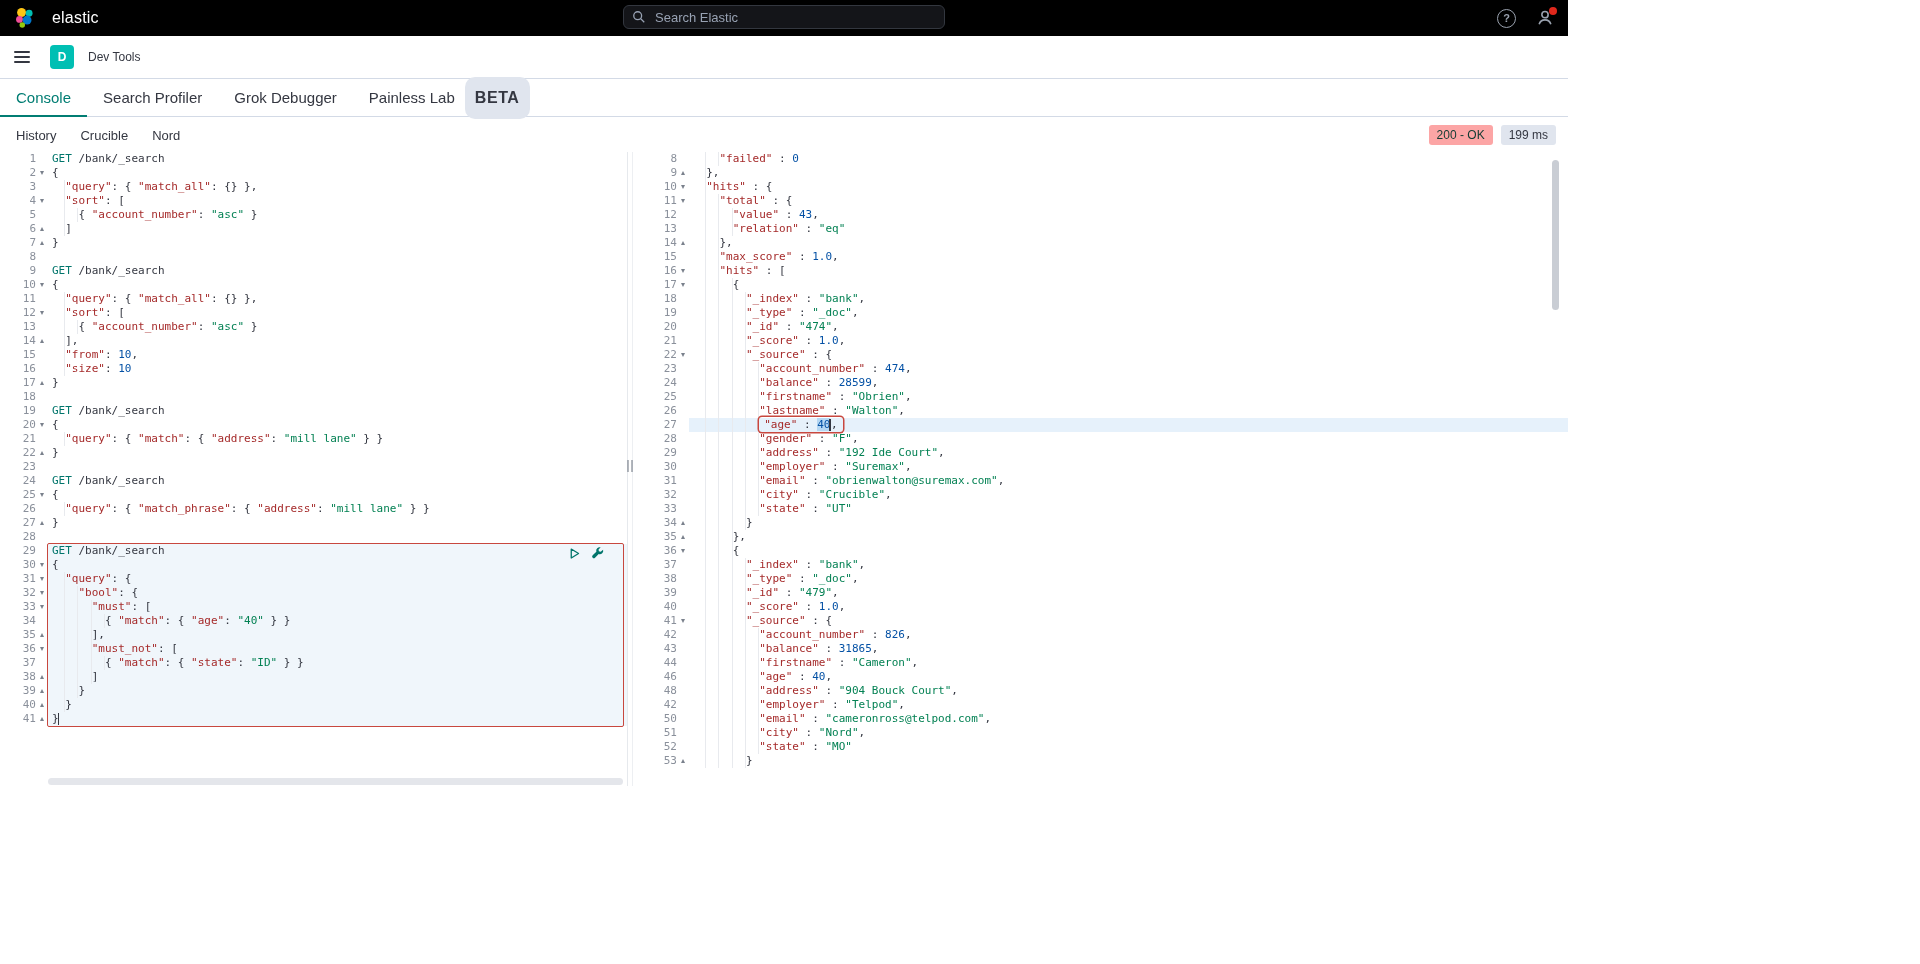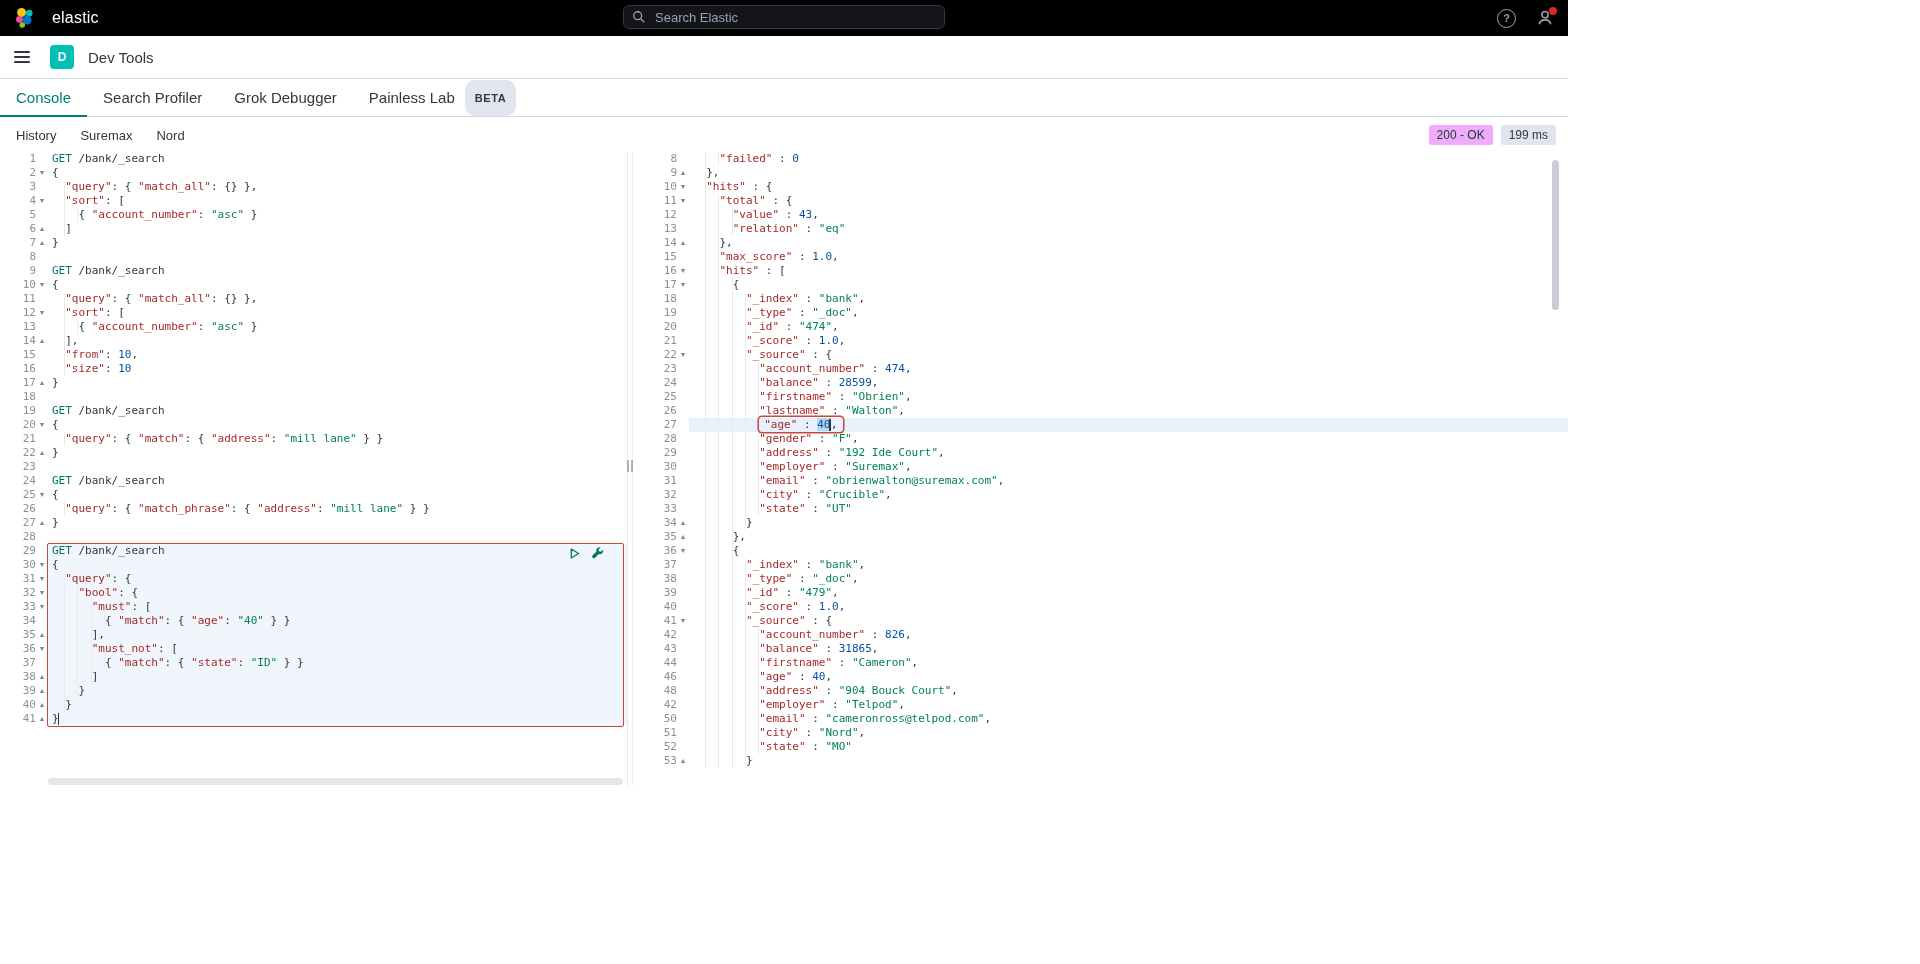--- a/index.html
+++ b/index.html
@@ -17,35 +17,35 @@
   .top-icons{margin-left:auto;display:flex;align-items:center;gap:20px;}
   .qicon{width:17px;height:17px;border:1.6px solid #9AA2AF;border-radius:50%;color:#9AA2AF;font-size:11px;font-weight:700;display:inline-flex;align-items:center;justify-content:center;cursor:pointer;}
   .usericon{position:relative;display:inline-flex;cursor:pointer;}
   .notifdot{position:absolute;top:-2px;right:-3px;width:8px;height:8px;border-radius:50%;background:#E0281C;}
 
   
   .navbar{height:43px;border-bottom:1px solid #D3DAE6;display:flex;align-items:center;padding:0 12px;gap:18px;background:#fff;box-sizing:border-box;}
   .hamburger{display:inline-block;cursor:pointer;padding:2px;}
   .hamburger i{display:block;width:16px;height:2px;background:#343741;margin:3px 0;border-radius:1px;}
   .spacebadge{width:24px;height:24px;border-radius:4px;background:#00BFB3;color:#fff;font-size:12px;font-weight:700;display:inline-flex;align-items:center;justify-content:center;cursor:pointer;}
-  .crumb{font-size:15px;color:#343741;margin-left:-4px;}
+  .crumb{font-size:12px;color:#343741;margin-left:-4px;}
 
   
   .tabsbar{height:38px;border-bottom:1px solid #D3DAE6;display:flex;background:#fff;box-sizing:border-box;}
   .tab{padding:0 16px;display:flex;align-items:center;font-size:15px;color:#343741;position:relative;cursor:pointer;}
   .tab.active{color:#017D73;font-weight:500;}
   .tab.active::after{content:"";position:absolute;left:0;right:0;bottom:-1px;height:2px;background:#017D73;}
-  .beta{margin-left:10px;background:#E0E5EE;color:#343741;font-size:11px;font-weight:700;letter-spacing:.6px;padding:12px 10px;border-radius:10px;}
+  .beta{margin-left:10px;background:#E0E5EE;color:#343741;font-size:16px;font-weight:700;letter-spacing:.6px;padding:12px 10px;border-radius:10px;}
 
   
   .ctoolbar{height:35px;display:flex;align-items:center;padding:0 12px 0 16px;box-sizing:border-box;}
   .tlink{font-size:13px;color:#343741;margin-right:24px;cursor:pointer;}
   .tbadges{margin-left:auto;display:flex;gap:8px;align-items:center;}
   .badge{font-size:12px;line-height:16px;padding:2px 8px;border-radius:3px;}
-  .badge.ok{background:#f0abfc;color:#123B32;}
+  .badge.ok{background:#fca5a5;color:#123B32;}
   .badge.ms{background:#E0E5EE;color:#343741;}
 
   
   .editors{position:absolute;top:152px;left:0;width:100%;height:634px;display:flex;}
   .panel{position:relative;overflow:hidden;background:#fff;}
   .panel.left{width:627px;}
   .panel.right{flex:1;}
   .splitter{width:6px;background:#fff;border-left:1px solid #E6E9ED;border-right:1px solid #EDEFF2;position:relative;cursor:col-resize;box-sizing:border-box;}
   .grip{position:absolute;top:308px;left:50%;transform:translateX(-50%);width:5px;height:12px;border-left:1.5px solid #69707D;border-right:1.5px solid #69707D;box-sizing:border-box;}
 
@@ -130,21 +130,21 @@
       <div class="tab">
         <span>Grok Debugger</span>
       </div>
       <div class="tab">
         <span>Painless Lab</span>
         <span class="beta">BETA</span>
       </div>
     </nav>
 
   <div class="ctoolbar">
-    <div id="tlinks"><span class="tlink">History</span><span class="tlink">Suremax</span><span class="tlink">Nord</span></div>
+    <div id="tlinks"><span class="tlink">History</span><span class="tlink">Crucible</span><span class="tlink">Nord</span></div>
     <div class="tbadges">
       <span class="badge ok">200 - OK</span>
       <span class="badge ms">199 ms</span>
     </div>
   </div>
 
   <div class="editors">
     <section class="panel left">
       <div id="reqlines">
           <div class="crow"><div class="gut"><span class="lnum">1</span><span class="fold"></span></div><div class="ccell"><span class="tk-m">GET</span><span class="tk-u"> /bank/_search</span></div></div>

